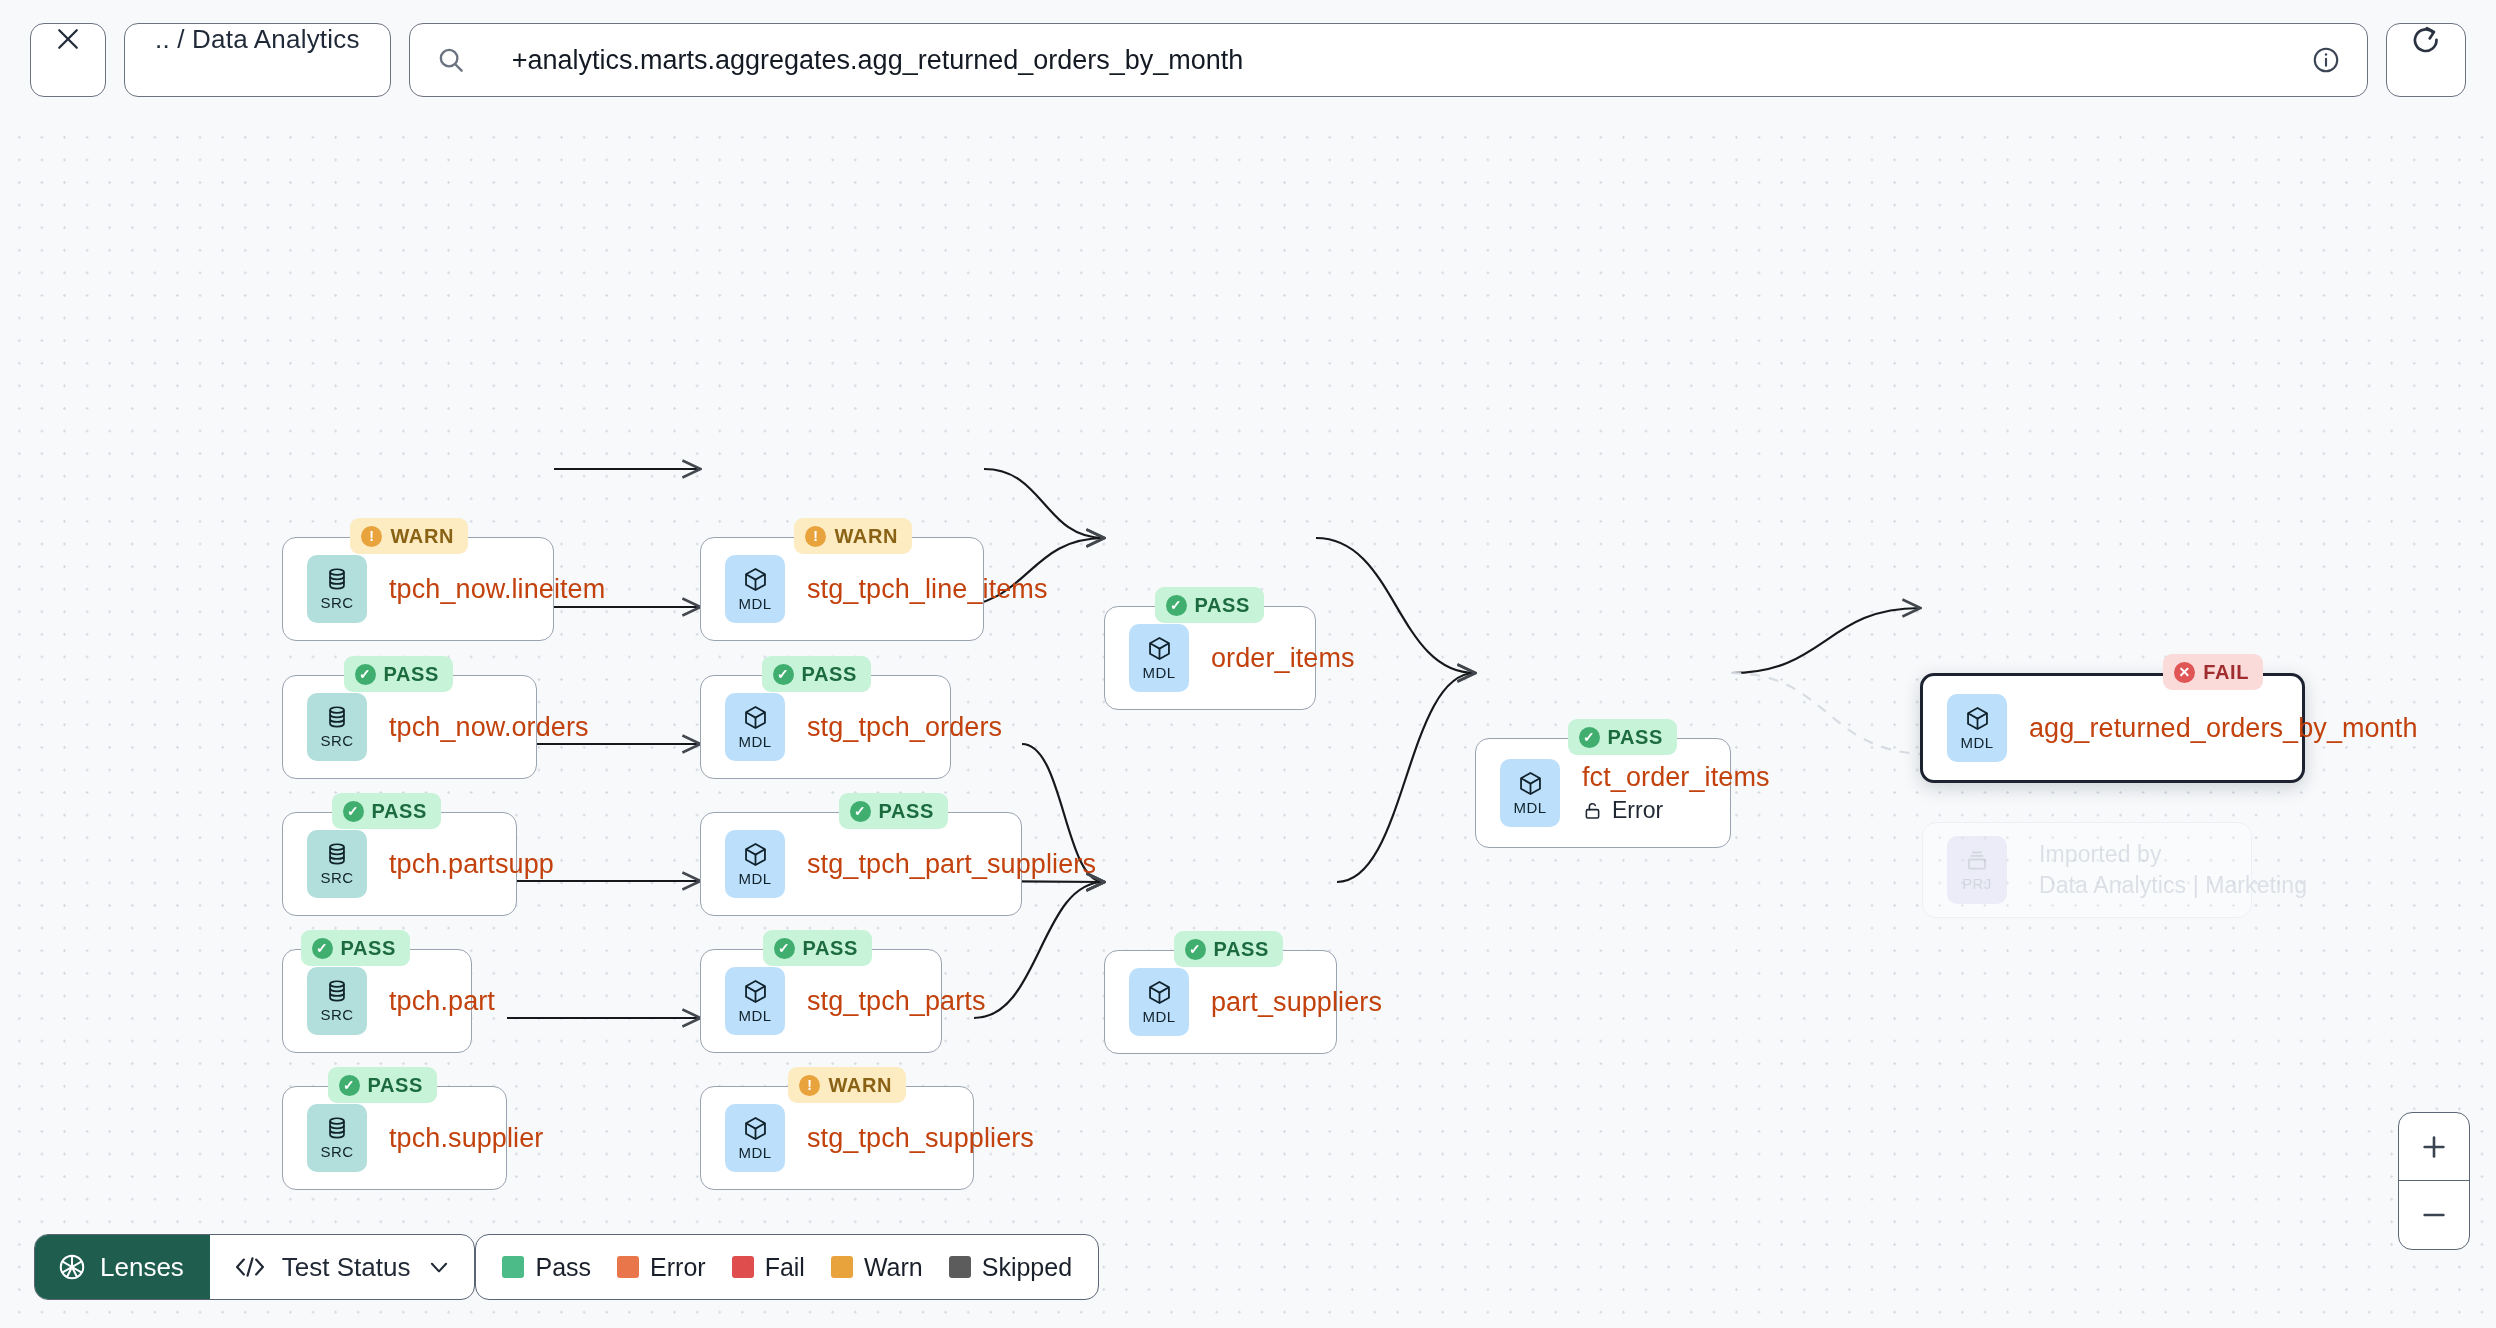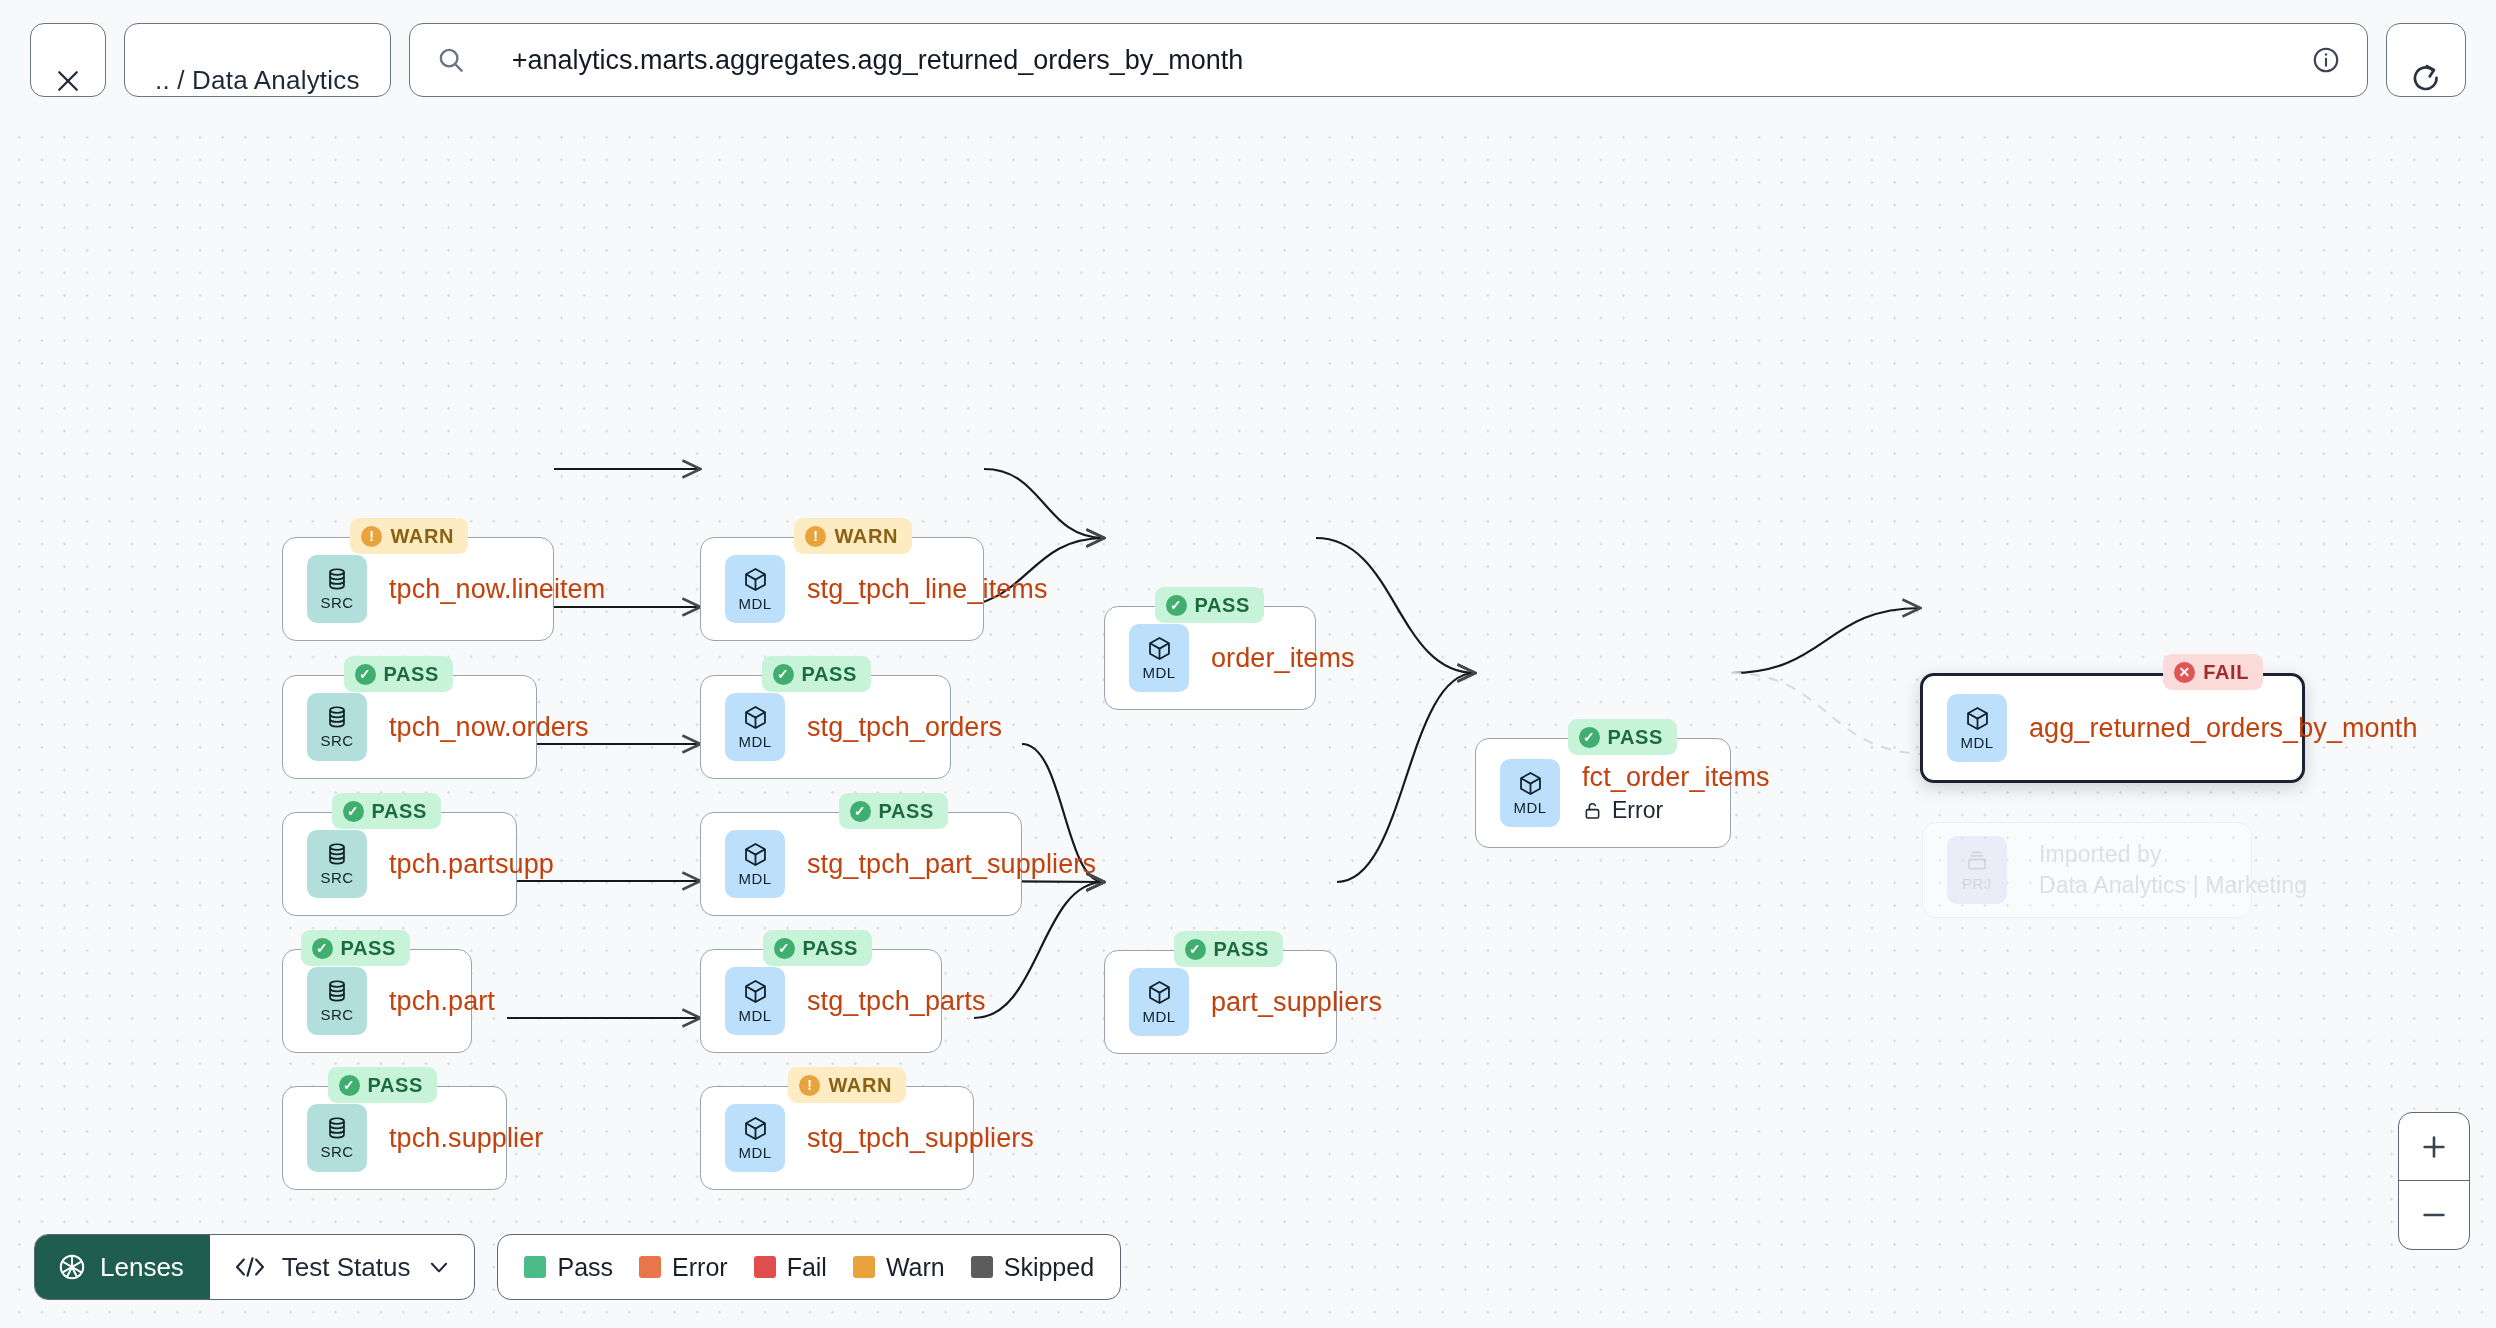--- a/index.html
+++ b/index.html
@@ -17,21 +17,21 @@
     background: #f7f9fb;
     display: flex; align-items: center; gap: 18px;
     padding: 0 30px;
     z-index: 40;
   }
   .tb-btn {
     background: #ffffff;
     border: 1.6px solid #6b7280;
     border-radius: 14px;
     height: 74px;
-    display: flex; align-items: flex-end; justify-content: center;
+    display: flex; align-items: flex-start; justify-content: center;
     color: #232b3a;
     cursor: pointer;
     flex: none;
   }
   .tb-close { width: 76px; }
   .tb-breadcrumb {
     padding: 0 30px;
     font-size: 26px;
     letter-spacing: .2px;
     color: #1f2937;
@@ -137,21 +137,21 @@
   .badge.pass { background: #c7f3d8; color: #1c6b3f; }
   .badge.pass .dot { background: #3fae6e; }
   .badge.warn { background: #fdecc2; color: #8a6216; }
   .badge.warn .dot { background: #e8a33d; }
   .badge.fail { background: #fbdada; color: #a02d2d; }
   .badge.fail .dot { background: #e05656; }
 
   
   .bottom-bar {
     position: absolute; left: 34px; bottom: 28px;
-    display: flex; align-items: center; gap: 22px;
+    display: flex; align-items: center; 
     z-index: 50;
   }
   .lenses-group {
     display: flex; align-items: center;
     border-radius: 14px;
     border: 1.6px solid #5b6675;
     overflow: hidden;
     background: #fff;
     height: 66px;
   }

